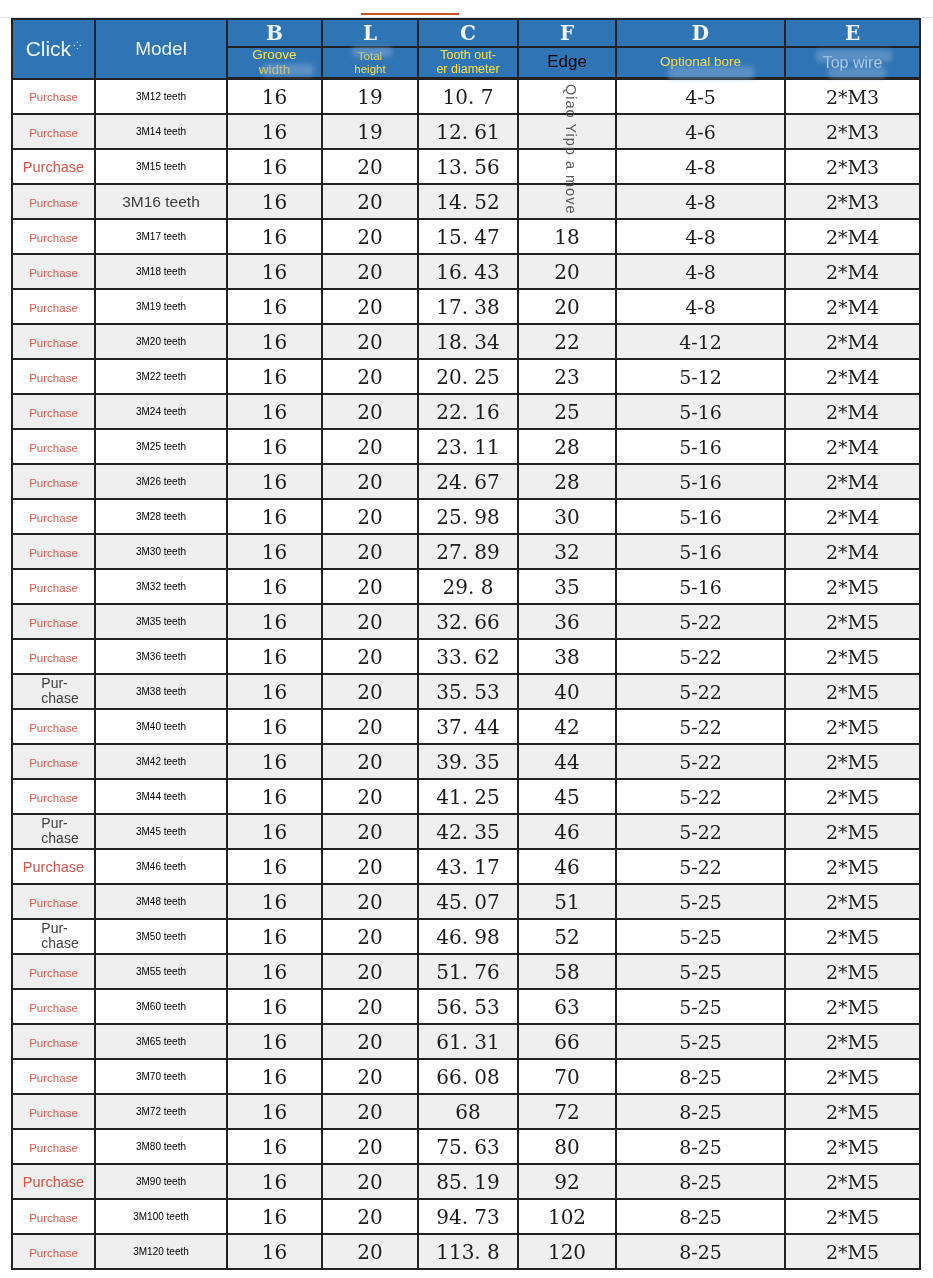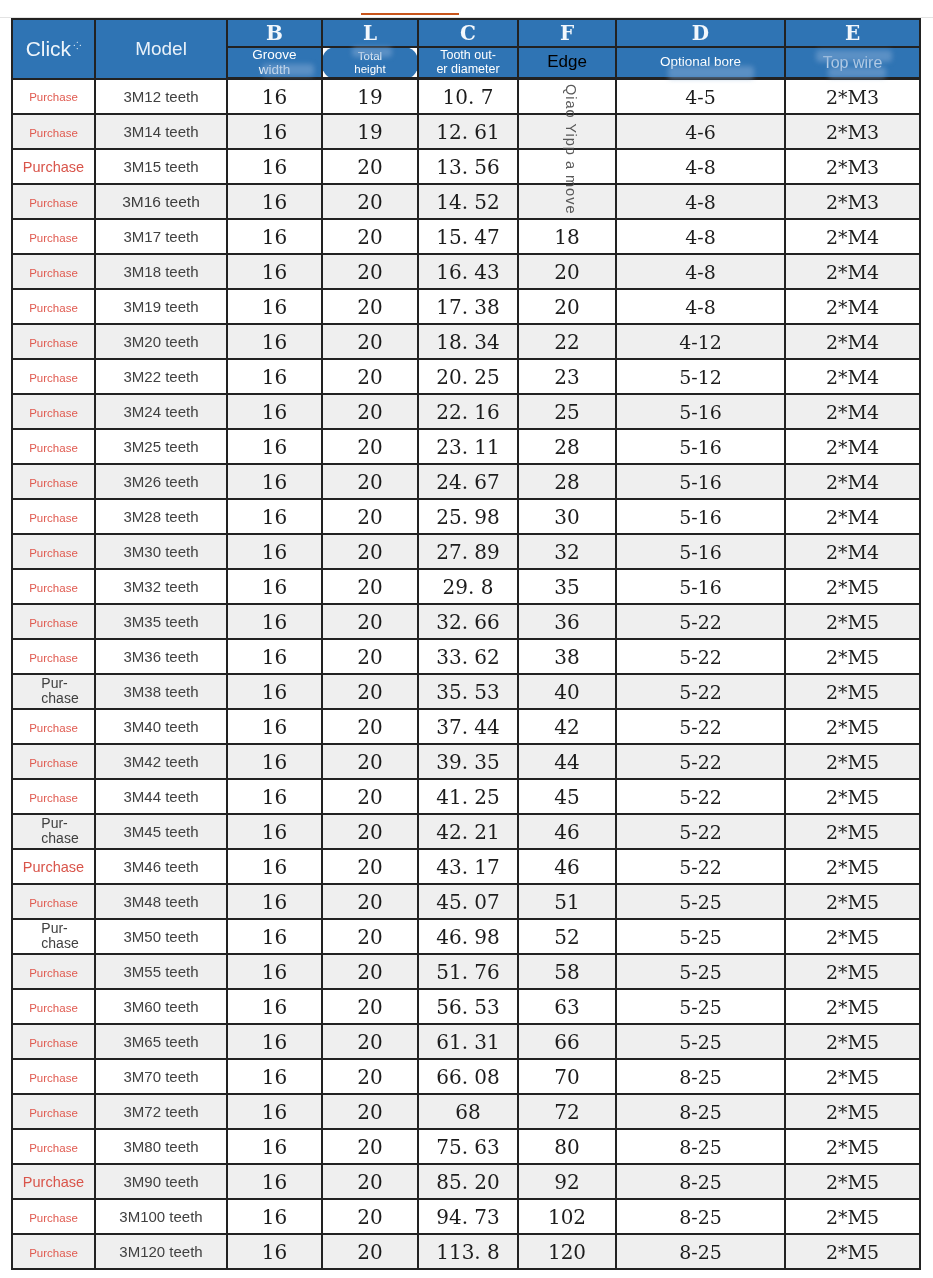--- a/index.html
+++ b/index.html
@@ -20,33 +20,33 @@
     padding:0;text-align:center;vertical-align:middle;
     overflow:hidden;
   }
   thead th{background:#2f74b4;color:#ffffff;font-weight:normal;}
   tr.hdr-letters th{height:26px;}
   tr.hdr-labels th{height:27px;border-bottom-width:3px;}
   .letter{font-family:"DejaVu Serif", serif;font-weight:bold;font-size:20px;color:#f2f7fc;}
   th.click-hd{font-size:21px;color:#eef5fb;}
   th.model-hd{font-size:19px;color:#e9f1f9;margin-left:20px;}
   .click-mark{font-size:10px;color:rgba(255,255,255,.85);vertical-align:7px;margin-left:2px;}
-  .sub{white-space:pre-line;line-height:1.08;color:#ffffff;}
+  .sub{white-space:pre-line;line-height:1.08;color:#fde047;}
   .sub-groove{font-size:13.5px;}
-  .sub-total{font-size:11.5px;border-radius:14px;}
+  .sub-total{font-size:11.5px;}
   .sub-tooth{font-size:12.5px;}
   .sub-edge{font-size:17px;color:#000000;}
   .sub-bore{font-size:13.5px;}
   .sub-topwire{font-size:16px;color:#bfd4ea;}
 
   tbody td{height:33px;}
   tbody tr.alt td{background:#efefef;}
   td.num{font-family:"DejaVu Serif", serif;font-size:20px;color:#1c1c1c;}
   td.num-sm{font-family:"DejaVu Serif", serif;font-size:19px;color:#1c1c1c;}
-  td.model{font-size:15px;color:#404040;}
+  td.model{font-size:10px;color:#000000;}
   td.model.m-large{font-size:15.5px;color:#3d3d3d;}
   td.purchase{color:#e05a50;}
   .p-small{font-size:11.5px;}
   .p-large{font-size:14.5px;color:#d9544a;}
   td.p-wrapcell{text-align:left;}
   .p-wrap{display:inline-block;font-size:14px;line-height:1.12;text-align:left;
           padding-left:13px;white-space:pre-line;color:#404040;}
 
   .watermark{
     position:absolute;left:563px;top:84px;z-index:5;
@@ -313,21 +313,21 @@
         <td class="num">45</td>
         <td class="num-sm">5-22</td>
         <td class="num-sm">2*M5</td>
       </tr>
       <tr class="alt">
         <td class="purchase p-wrapcell"><span class="p-wrap">Pur-
 chase</span></td>
         <td class="model">3M45 teeth</td>
         <td class="num">16</td>
         <td class="num">20</td>
-        <td class="num">42. 21</td>
+        <td class="num">42. 35</td>
         <td class="num">46</td>
         <td class="num-sm">5-22</td>
         <td class="num-sm">2*M5</td>
       </tr>
       <tr>
         <td class="purchase"><span class="p-large">Purchase</span></td>
         <td class="model">3M46 teeth</td>
         <td class="num">16</td>
         <td class="num">20</td>
         <td class="num">43. 17</td>
@@ -414,21 +414,21 @@
         <td class="num">75. 63</td>
         <td class="num">80</td>
         <td class="num-sm">8-25</td>
         <td class="num-sm">2*M5</td>
       </tr>
       <tr class="alt">
         <td class="purchase"><span class="p-large">Purchase</span></td>
         <td class="model">3M90 teeth</td>
         <td class="num">16</td>
         <td class="num">20</td>
-        <td class="num">85. 20</td>
+        <td class="num">85. 19</td>
         <td class="num">92</td>
         <td class="num-sm">8-25</td>
         <td class="num-sm">2*M5</td>
       </tr>
       <tr>
         <td class="purchase"><span class="p-small">Purchase</span></td>
         <td class="model">3M100 teeth</td>
         <td class="num">16</td>
         <td class="num">20</td>
         <td class="num">94. 73</td>

